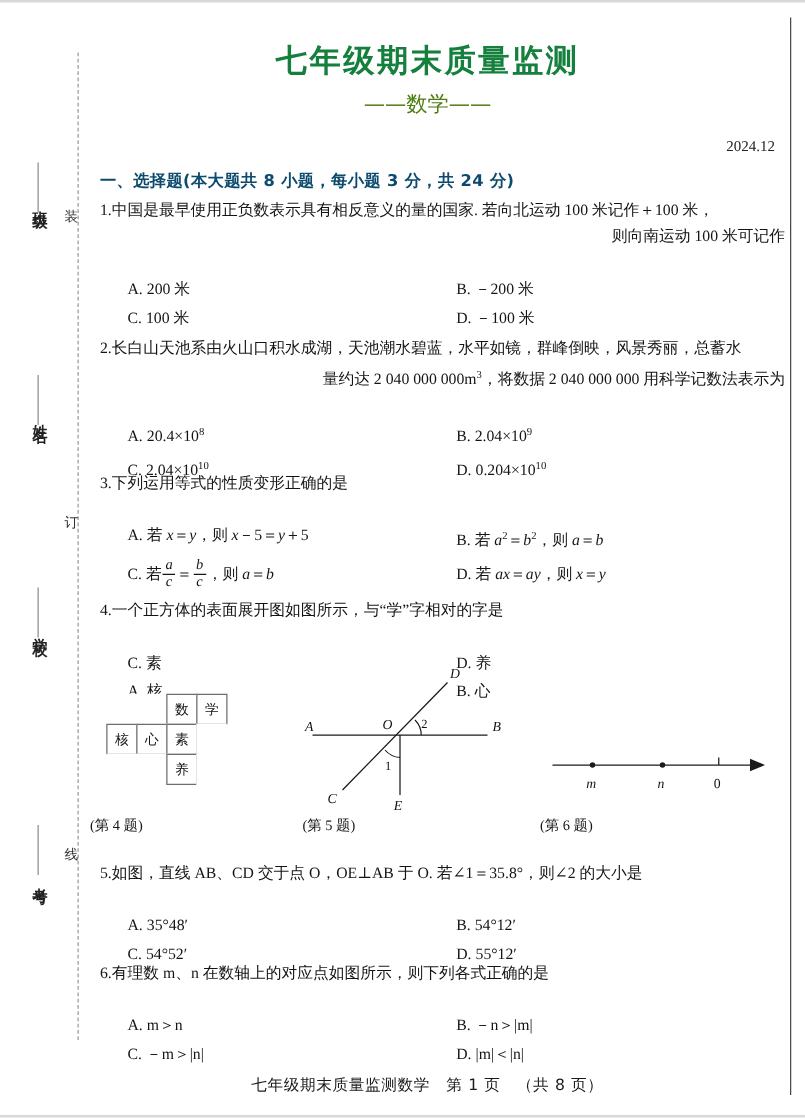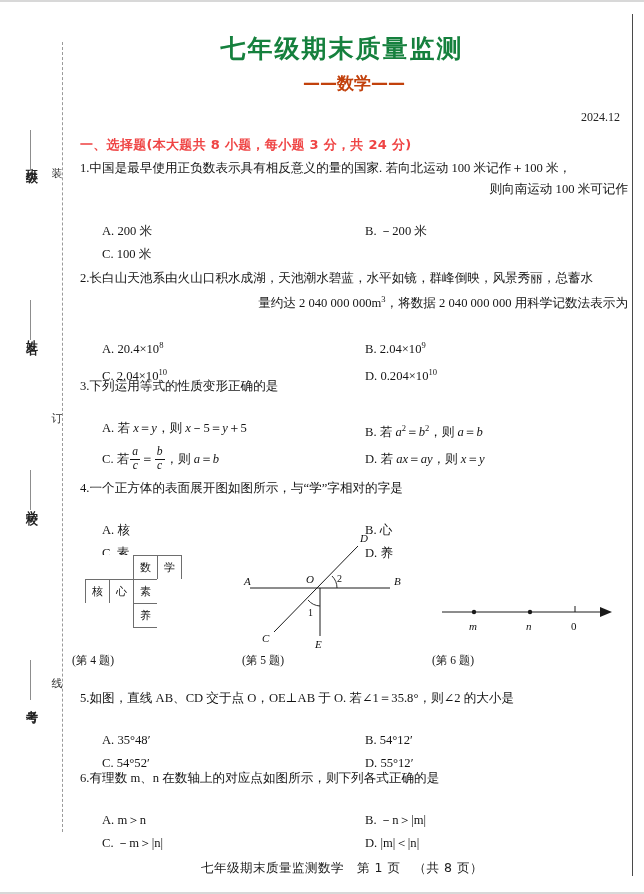--- a/index.html
+++ b/index.html
@@ -94,44 +94,44 @@
     width: 540px;
     text-align: center;
     font-size: 25px;
     font-weight: 700;
     letter-spacing: 2px;
     font-family: "DejaVu Sans", sans-serif;
     color: #15803d;
   }
   .doc-subtitle {
     position: absolute;
-    left: 12px; top: 72px;
+    left: 0; top: 72px;
     width: 540px;
     text-align: center;
     font-size: 17px;
-    font-weight: 700;
+    font-weight: 400;
     letter-spacing: 0px;
     font-family: "DejaVu Sans", sans-serif;
-    color: #c2410c;
+    color: #4d7c0f;
   }
   .doc-date {
     position: absolute;
     right: 12px; top: 110px;
     font-size: 12px;
     color: #222;
   }
 
   .section-head {
     position: absolute;
     left: 8px; top: 136px;
     font-size: 13px;
     font-weight: 700;
     font-family: "DejaVu Sans", sans-serif;
     letter-spacing: 0.3px;
-    color: #ef4444;
+    color: #0c4a6e;
   }
 
   .q {
     position: absolute;
     left: 8px;
     width: 548px;
     font-size: 12.6px;
     line-height: 21px;
     color: #141414;
   }
@@ -269,20 +269,21 @@
       <span class="stem"><span>1.</span><span>中国是最早使用正负数表示具有相反意义的量的国家. 若向北运动 100 米记作＋100 米，</span>
         <span class="cont">则向南运动 100 米可记作</span>
       </span>
       <span class="opts">
         <span class="opt-row">
           <span class="opt"><span>A.</span> <span>200 米</span></span>
           <span class="opt"><span>B.</span> <span>－200 米</span></span>
         </span>
         <span class="opt-row">
           <span class="opt"><span>C.</span> <span>100 米</span></span>
+          <span class="opt"><span>D.</span> <span>－100 米</span></span>
         </span>
       </span>
     </div>
 
     <div class="q" style="top:268px">
       <span class="stem"><span>2.</span><span>长白山天池系由火山口积水成湖，天池潮水碧蓝，水平如镜，群峰倒映，风景秀丽，总蓄水</span>
         <span class="cont"><span>量约达 2 040 000 000m</span><sup>3</sup><span>，将数据 2 040 000 000 用科学记数法表示为</span></span>
       </span>
       <span class="opts">
         <span class="opt-row">
@@ -307,26 +308,26 @@
           <span class="opt"><span>C.</span> 若<span class="frac"><span class="num"><i class="v">a</i></span><span class="den"><i class="v">c</i></span></span>＝<span class="frac"><span class="num"><i class="v">b</i></span><span class="den"><i class="v">c</i></span></span>，则 <i class="v">a</i>＝<i class="v">b</i></span>
           <span class="opt"><span>D.</span> 若 <i class="v">a</i><i class="v">x</i>＝<i class="v">a</i><i class="v">y</i>，则 <i class="v">x</i>＝<i class="v">y</i></span>
         </span>
       </span>
     </div>
 
     <div class="q" style="top:478px">
       <span class="stem"><span>4.</span><span>一个正方体的表面展开图如图所示，与“学”字相对的字是</span></span>
       <span class="opts">
         <span class="opt-row">
+          <span class="opt"><span>C.</span> <span>素</span></span>
+          <span class="opt"><span>D.</span> <span>养</span></span>
+        </span>
+        <span class="opt-row">
           <span class="opt"><span>A.</span> <span>核</span></span>
           <span class="opt"><span>B.</span> <span>心</span></span>
-        </span>
-        <span class="opt-row">
-          <span class="opt"><span>C.</span> <span>素</span></span>
-          <span class="opt"><span>D.</span> <span>养</span></span>
         </span>
       </span>
     </div>
 
     <div class="figures">
 
       <div class="net">
         <div class="net-row">
           <div class="cell blank"></div>
           <div class="cell blank"></div>

